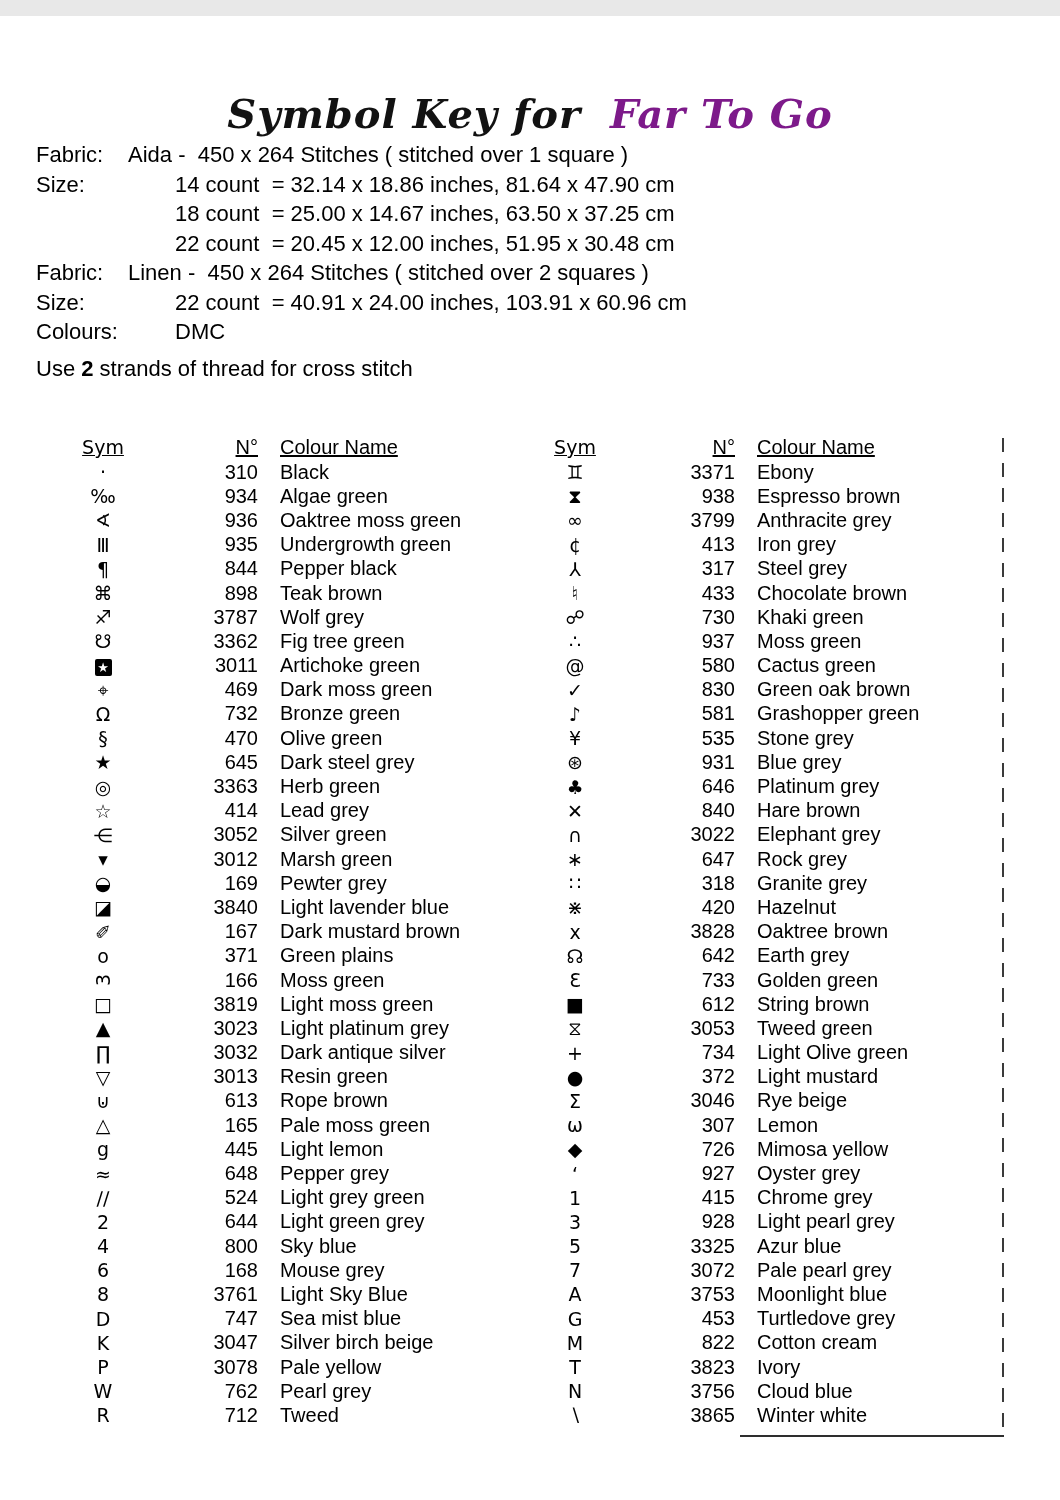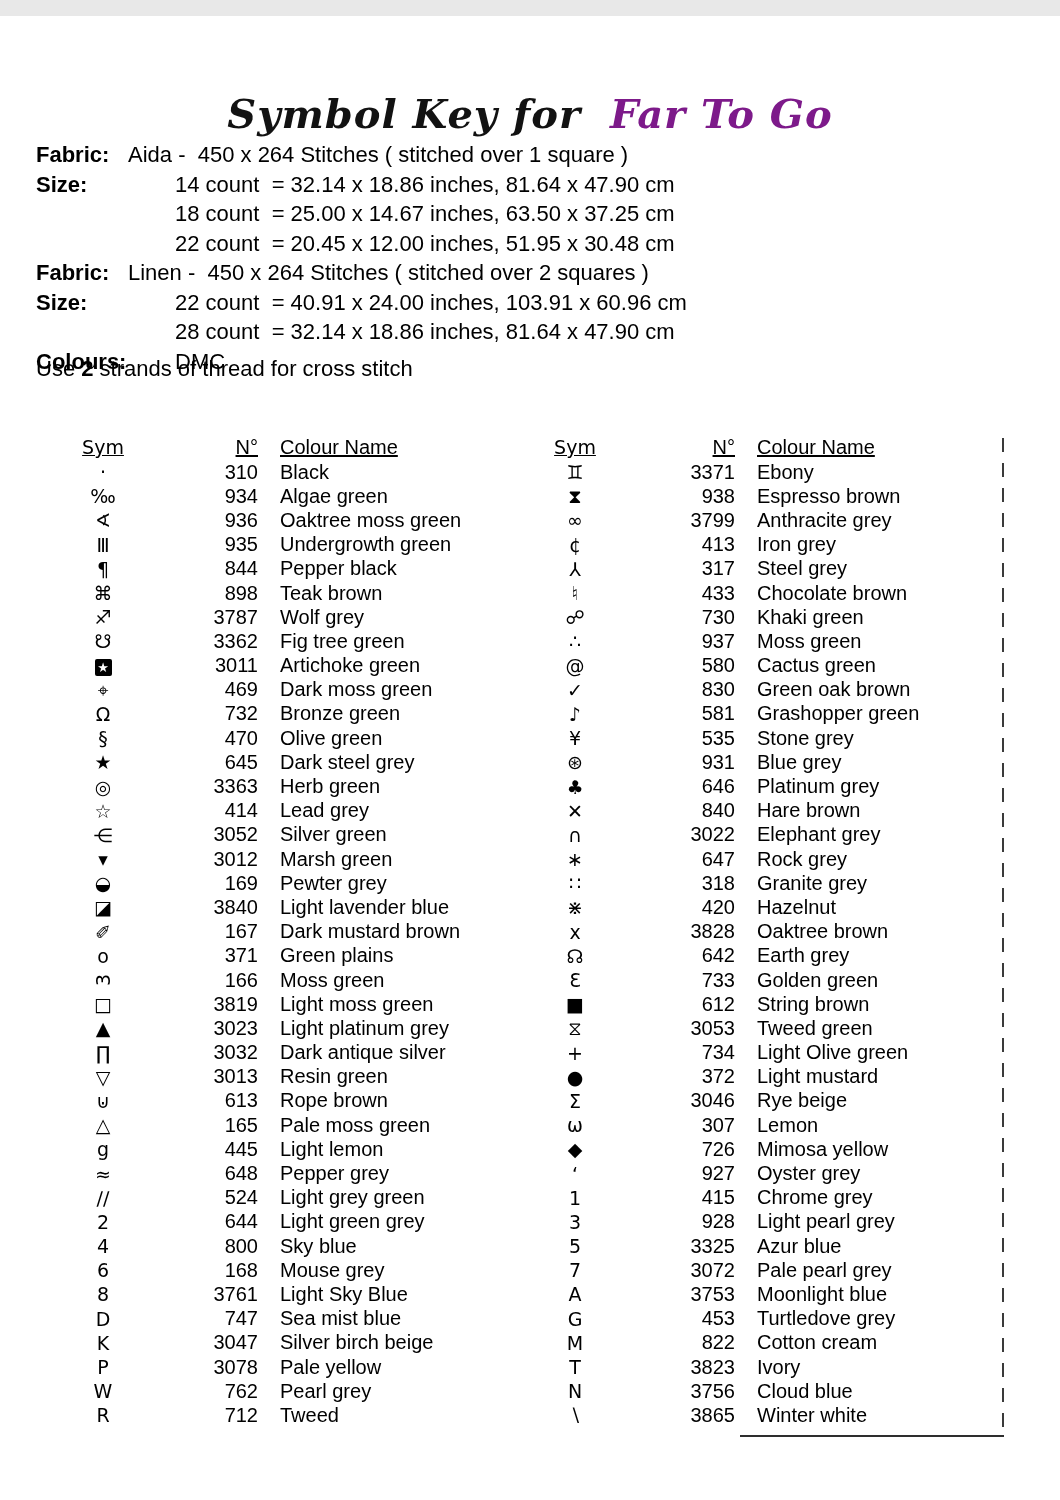--- a/index.html
+++ b/index.html
@@ -12,21 +12,21 @@
   .title{
     position:absolute;top:74px;left:0;width:100%;text-align:center;
     font-family:"DejaVu Serif",serif;font-style:italic;font-weight:bold;
     font-size:40px;letter-spacing:1px;white-space:nowrap;
   }
   .title .t-prefix{color:#121212;margin-right:14px;}
   .title .t-name{color:#7d1a8a;}
   
   .info{position:absolute;left:36px;top:124px;font-size:22px;line-height:29.5px;}
   .info-row{display:flex;white-space:pre;}
-  .info-label{display:inline-block;width:92px;font-weight:bold;flex:0 0 92px;}
+  .info-label{display:inline-block;width:92px;font-weight:normal;flex:0 0 92px;}
   .info-text{display:inline-block;}
   .info-text.ind{margin-left:47px;}
   .note{position:absolute;left:36px;top:340px;font-size:22px;white-space:pre;}
   
   .key{position:absolute;top:418px;font-size:20px;}
   .key.left{left:76px;}
   .key.right{left:548px;}
   .krow{display:flex;align-items:center;height:24.2px;white-space:nowrap;}
   .krow.header{font-weight:normal;height:26px;}
   .krow.header span{text-decoration:underline;}
@@ -60,21 +60,21 @@
     <span class="t-name">Far To Go</span>
   </div>
 
   <div class="info" id="info-rows">
       <div class="info-row"><span class="info-label">Fabric:</span><span class="info-text">Aida -  450 x 264 Stitches ( stitched over 1 square )</span></div>
       <div class="info-row"><span class="info-label">Size:</span><span class="info-text ind">14 count  = 32.14 x 18.86 inches, 81.64 x 47.90 cm</span></div>
       <div class="info-row"><span class="info-label"></span><span class="info-text ind">18 count  = 25.00 x 14.67 inches, 63.50 x 37.25 cm</span></div>
       <div class="info-row"><span class="info-label"></span><span class="info-text ind">22 count  = 20.45 x 12.00 inches, 51.95 x 30.48 cm</span></div>
       <div class="info-row"><span class="info-label">Fabric:</span><span class="info-text">Linen -  450 x 264 Stitches ( stitched over 2 squares )</span></div>
       <div class="info-row"><span class="info-label">Size:</span><span class="info-text ind">22 count  = 40.91 x 24.00 inches, 103.91 x 60.96 cm</span></div>
-      <div class="info-row"><span class="info-label"></span><span class="info-text ind">28 count  = 32.14 x 18.86 inches, 81.64 x 47.90 cm</span></div>
+      <div class="info-row"><span class="info-label"></span></div>
       <div class="info-row"><span class="info-label">Colours:</span><span class="info-text ind">DMC</span></div>
     </div>
 
   <div class="note"><span>Use </span><b>2</b><span> strands of thread for cross stitch</span></div>
 
   <div class="key left" id="key-left">
       <div class="krow header">
         <span class="sym">Sym</span>
         <span class="num">N°</span>
         <span class="name">Colour Name</span>

